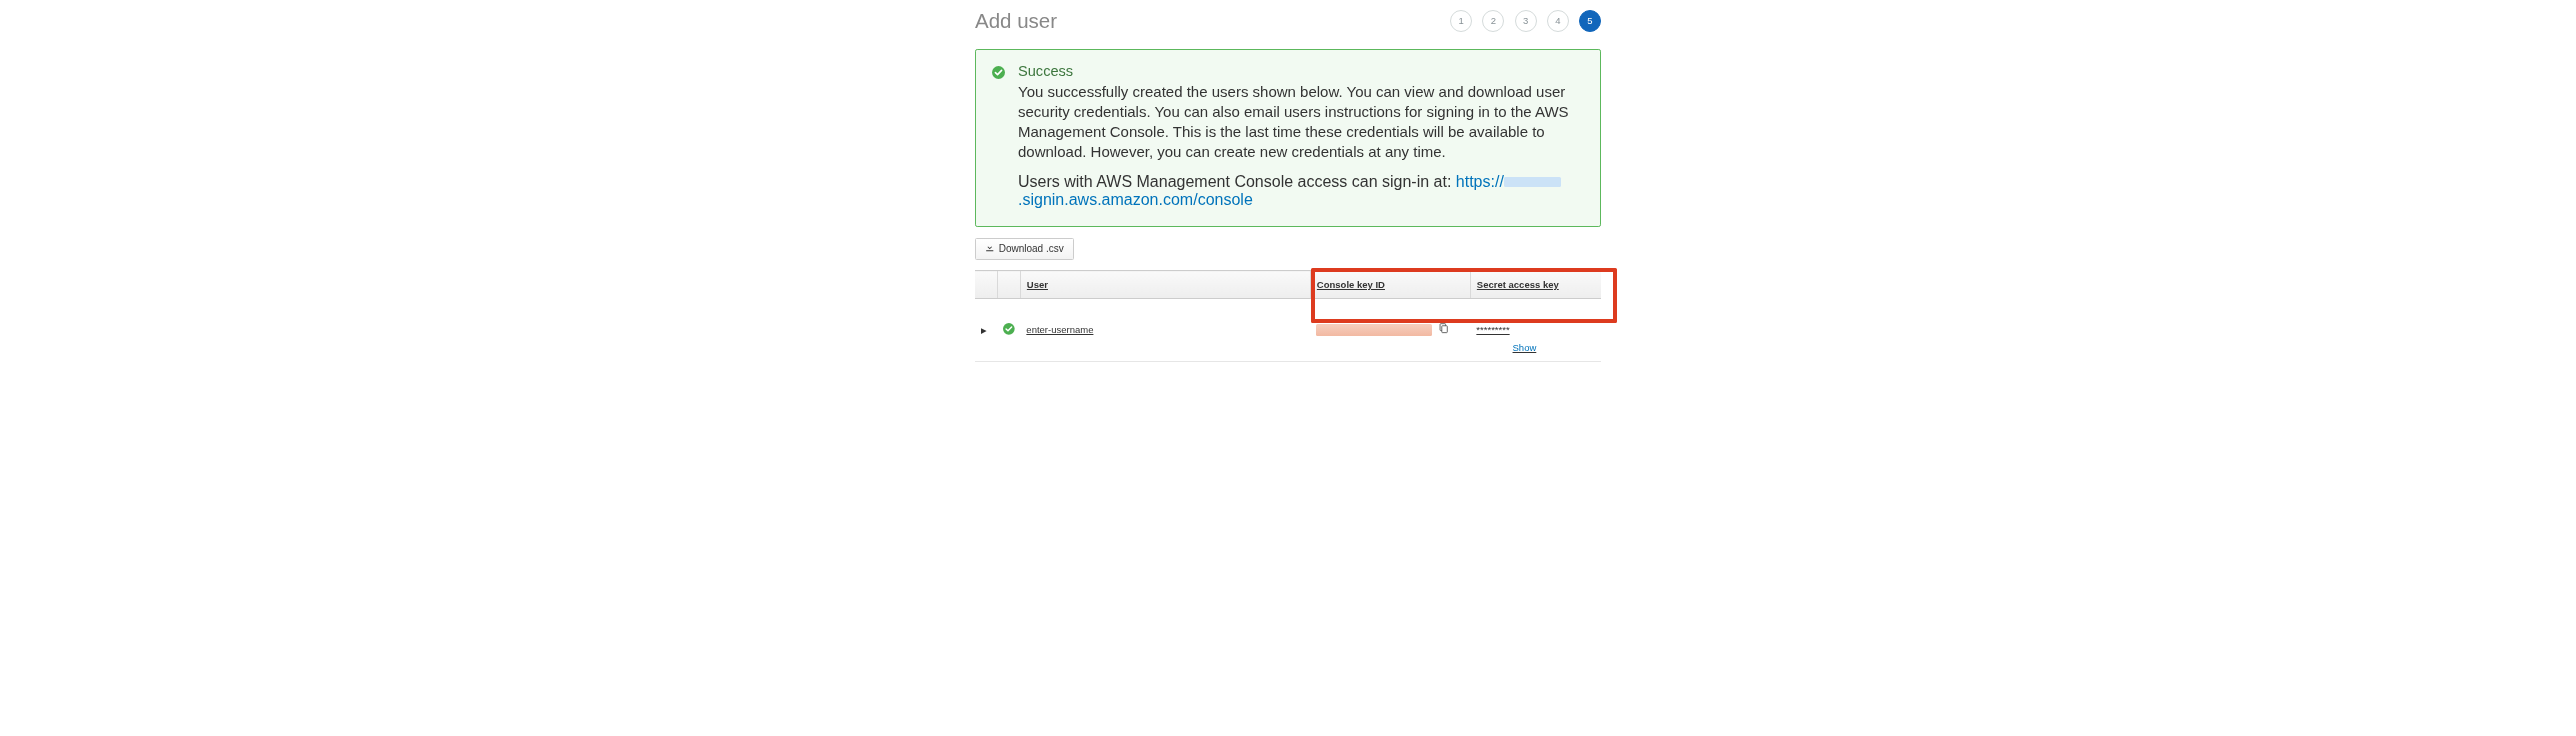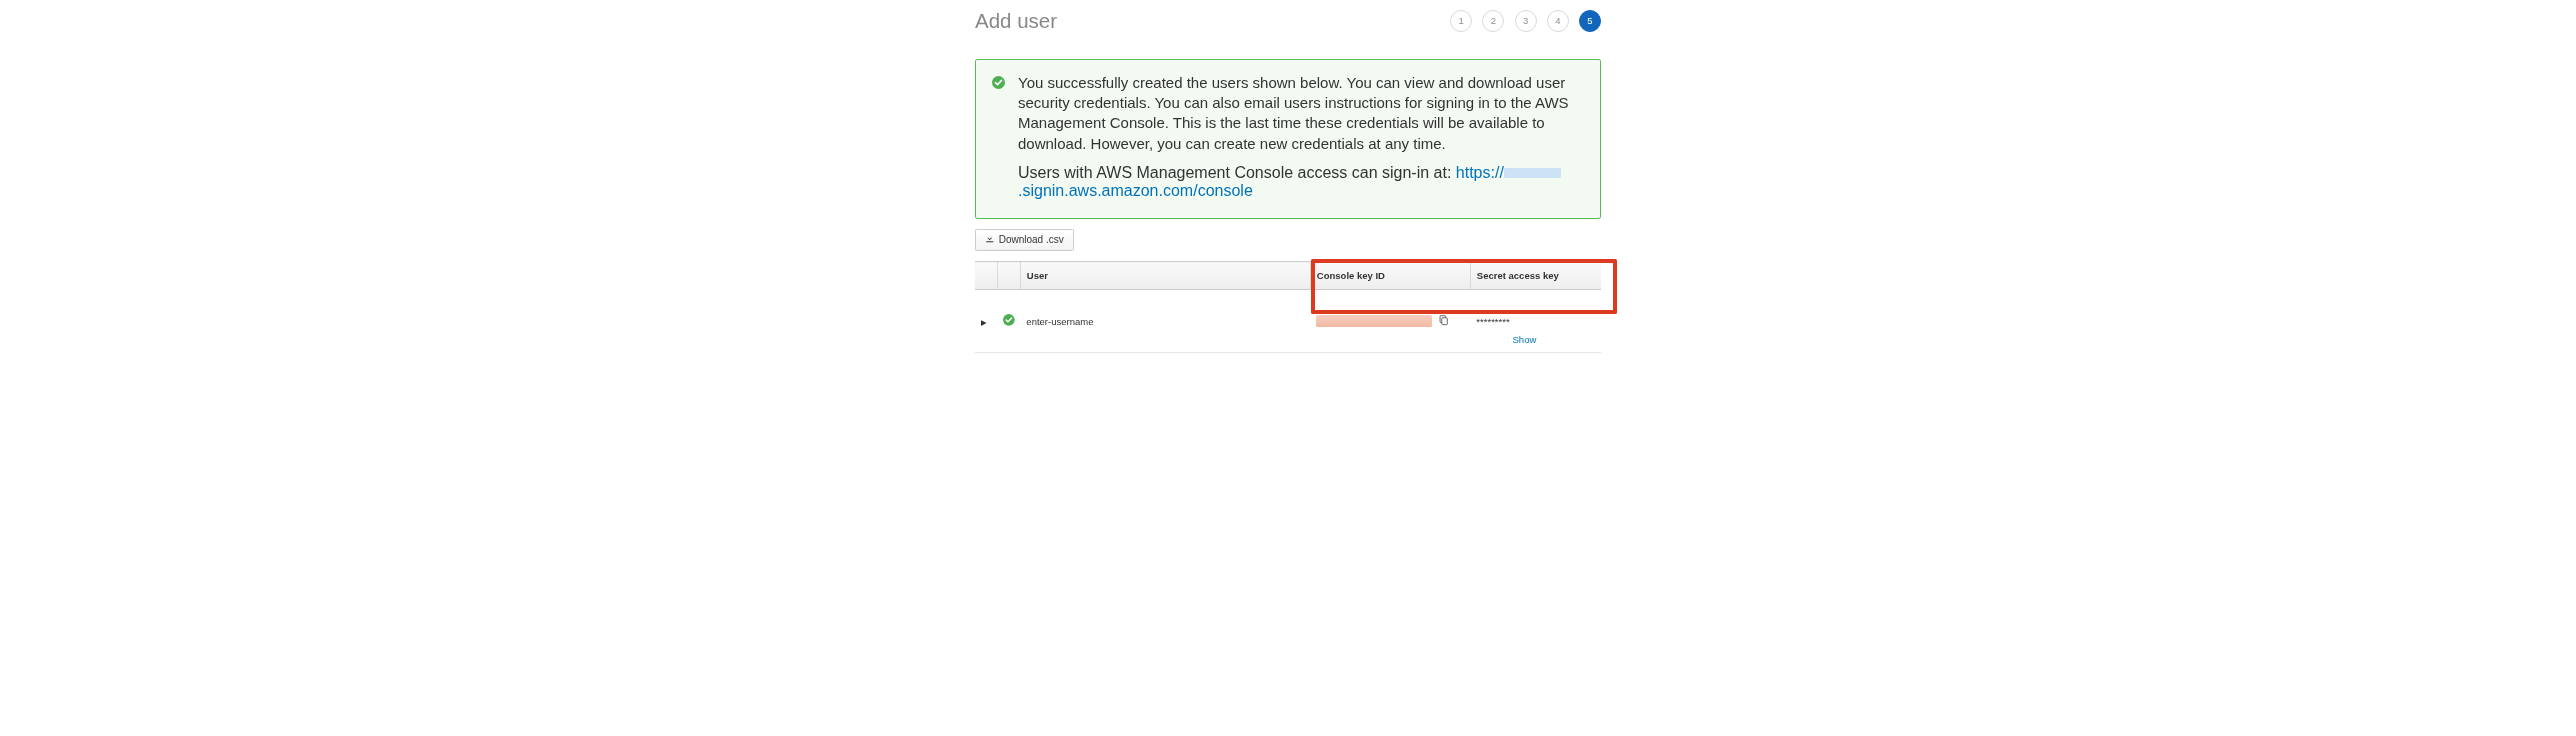--- a/index.html
+++ b/index.html
@@ -15,21 +15,21 @@
     }
     .container {
       width: 626px;
       margin: 0 auto;
       padding-top: 8.8px;
     }
     .header-row {
       display: flex;
       align-items: center;
       justify-content: space-between;
-      margin-bottom: 26px;
+      margin-bottom: 16px;
     }
     .page-title {
       font-size: 20.5px;
       font-weight: 400;
       color: #888;
     }
     .steps {
       display: flex;
       gap: 10.2px;
       align-items: center;
@@ -190,20 +190,21 @@
       margin-top: 36px;
     }
     .highlight-frame {
       position: absolute;
       border: 4.4px solid #dd3b1f;
       pointer-events: none;
       border-radius: 1.5px;
     }
     .table-wrap {
       position: relative;
+      text-decoration: underline;
     }
   </style>
 </head>
 <body>
 
 <div class="container">
   <div class="header-row">
     <h1 class="page-title">Add user</h1>
     <div class="steps">
       <div class="step-circle">1</div>
@@ -216,20 +217,21 @@
 
   <div class="success-box">
     <div class="success-inner">
       <div class="success-icon">
         <svg viewBox="0 0 16 16">
             <circle cx="8" cy="8" r="8" fill="#4caf50"></circle>
             <path d="M4.2 8.2 L6.8 10.6 L11.8 5.4" stroke="#fff" stroke-width="2" fill="none" stroke-linecap="round" stroke-linejoin="round"></path>
           </svg>
       </div>
       <div class="success-content">
+        <div class="success-title">Success</div>
         <div class="success-text">You successfully created the users shown below. You can view and download user security credentials. You can also email users instructions for signing in to the AWS Management Console. This is the last time these credentials will be available to download. However, you can create new credentials at any time.</div>
         <div class="signin-line">
           <span>Users with AWS Management Console access can sign-in at: </span>
           <a class="signin-link" href="#"><span>https://</span><span class="redacted"></span><span>.signin.aws.amazon.com/console</span></a>
         </div>
       </div>
     </div>
   </div>
 
   <button class="download-btn">

